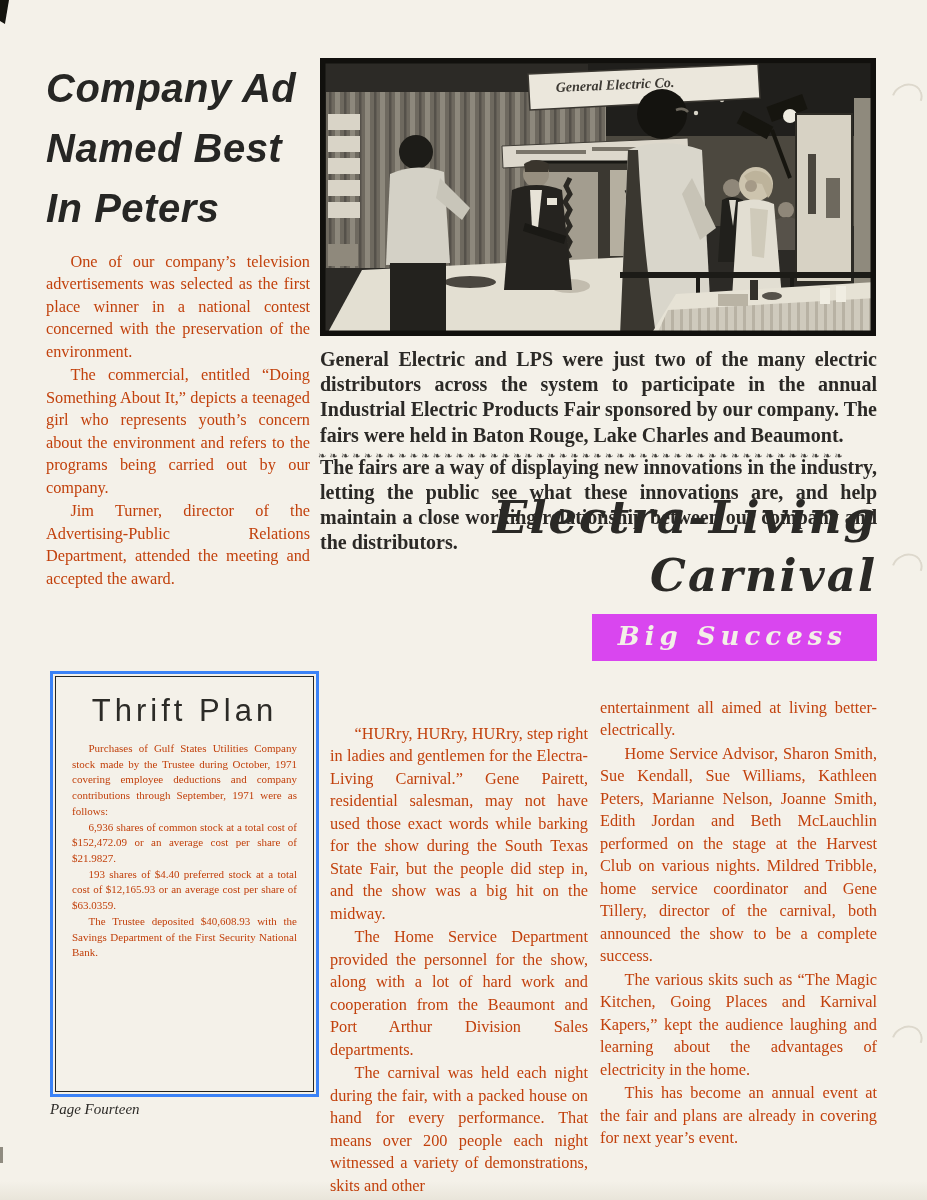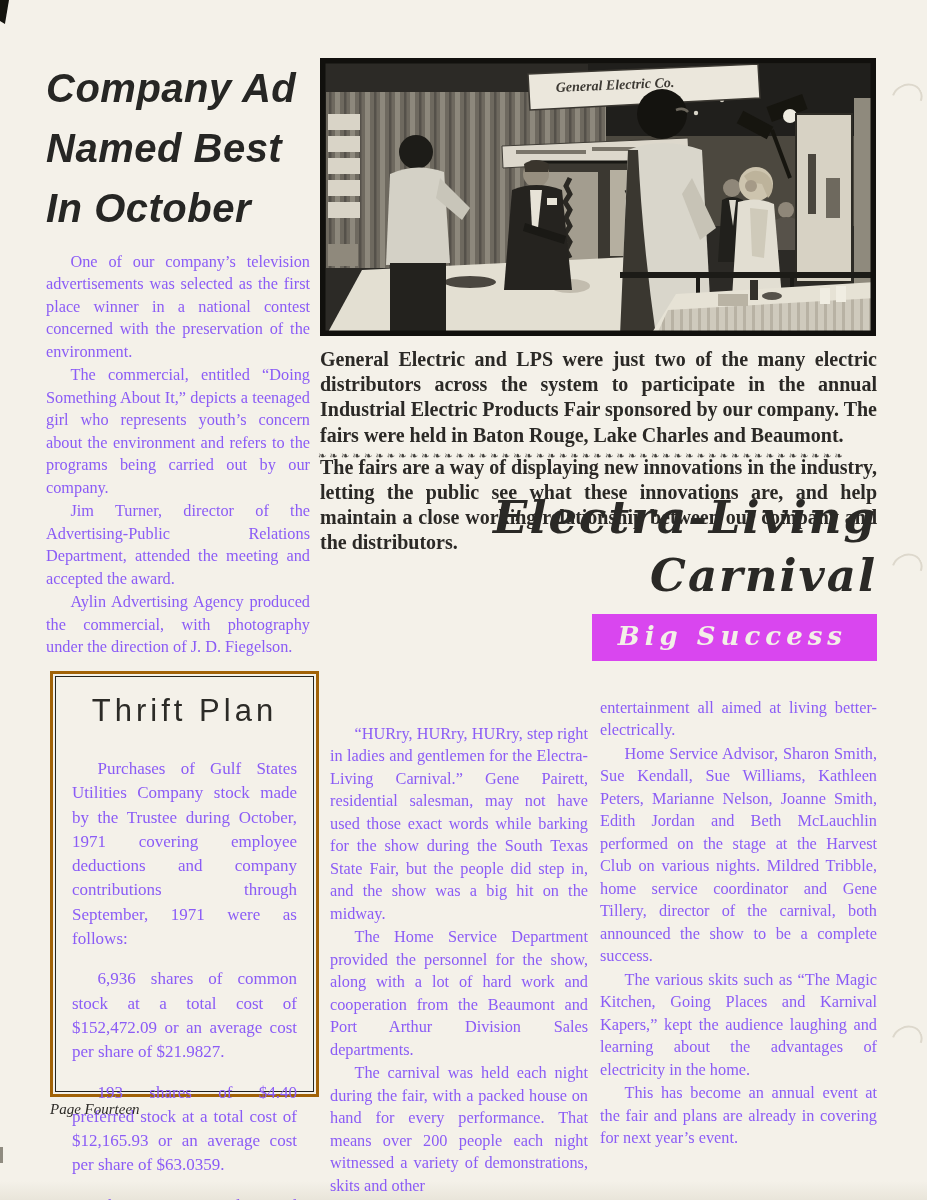--- a/index.html
+++ b/index.html
@@ -19,21 +19,21 @@
     border:2px solid #d9d4c8;border-bottom-color:transparent;border-left-color:transparent;
     transform:rotate(-28deg);opacity:.85;}
   .hole.h1{top:84px}.hole.h2{top:554px}.hole.h3{top:1026px}
 
   
   .ad-title{position:absolute;left:46px;top:58px;width:270px;
     font-family:"Liberation Sans",sans-serif;font-weight:bold;font-style:italic;
     font-size:40px;line-height:60px;color:#262624;letter-spacing:0.5px;}
   .ad-body{position:absolute;left:46px;top:251px;width:264px;}
   .body-par{margin:0;font-size:16.3px;line-height:1.38;text-align:justify;
-    text-indent:1.5em;color:#8b5cf6;}
+    text-indent:1.5em;color:#c2410c;}
   .ad-body .body-par{margin-bottom:1px;}
 
   
   .photo{position:absolute;left:320px;top:58px;width:556px;height:278px;}
   .photo svg{display:block;width:556px;height:278px;}
 
   
   .caption{position:absolute;left:320px;top:347px;width:557px;}
   .caption p{margin:0 0 7px 0;font-size:20px;line-height:1.26;font-weight:bold;
     text-align:justify;color:#2b2926;}
@@ -46,27 +46,27 @@
   
   .feature{position:absolute;left:320px;top:477px;width:557px;text-align:right;margin-top:12px;}
   .feature-line{font-family:"DejaVu Serif",serif;font-weight:bold;font-style:italic;
     font-size:45px;line-height:58px;color:#2a2926;letter-spacing:2px;}
   .banner{display:inline-block;margin-top:9px;background:#d946ef;color:#f3f0e7;
     font-family:"DejaVu Serif",serif;font-weight:bold;font-style:italic;
     font-size:26px;letter-spacing:5px;padding:7px 30px 10px 26px;}
 
   
   .thrift-box{position:absolute;left:50px;top:671px;width:263px;height:420px;
-    border:3px solid #a16207;}
+    border:3px solid #3b82f6;}
   .thrift-inner{position:absolute;inset:2px;border:1px solid #23231f;}
   .thrift-title{margin:16px 0 6px 0;text-align:center;
     font-family:"Liberation Sans",sans-serif;font-weight:400;
     font-size:31px;letter-spacing:4px;color:#2c2b27;}
   .thrift-body{padding:6px 16px 0 16px;}
-  .thrift-body .body-par{font-size:17px;line-height:1.43;margin-top:16px;}
+  .thrift-body .body-par{font-size:11px;line-height:1.43;}
 
   
   .col1{position:absolute;left:330px;top:723px;width:258px;}
   .col2{position:absolute;left:600px;top:697px;width:277px;}
   .col1 .body-par,.col2 .body-par{margin-bottom:1px;}
   .col2 .first{text-indent:0;}
 
   
   .footer{position:absolute;left:50px;top:1101px;font-style:italic;
     font-size:15px;color:#2c2a27;}
@@ -79,27 +79,26 @@
   <div class="corner-mark"></div>
   <div class="left-tick"></div>
   <div class="bottom-strip"></div>
   <div class="hole h1"></div>
   <div class="hole h2"></div>
   <div class="hole h3"></div>
 
   <div class="ad-title">
     <div>Company Ad</div>
     <div>Named Best</div>
-    <div>In October</div>
+    <div>In Peters</div>
   </div>
   <div class="ad-body">
     <p class="body-par">One of our company’s television advertisements was selected as the first place winner in a national contest concerned with the preservation of the environment.</p>
     <p class="body-par">The commercial, entitled “Doing Something About It,” depicts a teenaged girl who represents youth’s concern about the environment and refers to the programs being carried out by our company.</p>
     <p class="body-par">Jim Turner, director of the Advertising-Public Relations Department, attended the meeting and accepted the award.</p>
-    <p class="body-par">Aylin Advertising Agency produced the commercial, with photography under the direction of J. D. Fiegelson.</p>
   </div>
 
   <div class="photo">
     <svg viewBox="0 0 556 278">
       <defs>
         <pattern id="curtain" width="15" height="20" patternUnits="userSpaceOnUse">
           <rect width="15" height="20" fill="#6e695f"></rect>
           <rect width="5" height="20" fill="#8d887c"></rect>
           <rect x="9" width="2.5" height="20" fill="#55514a"></rect>
         </pattern>

